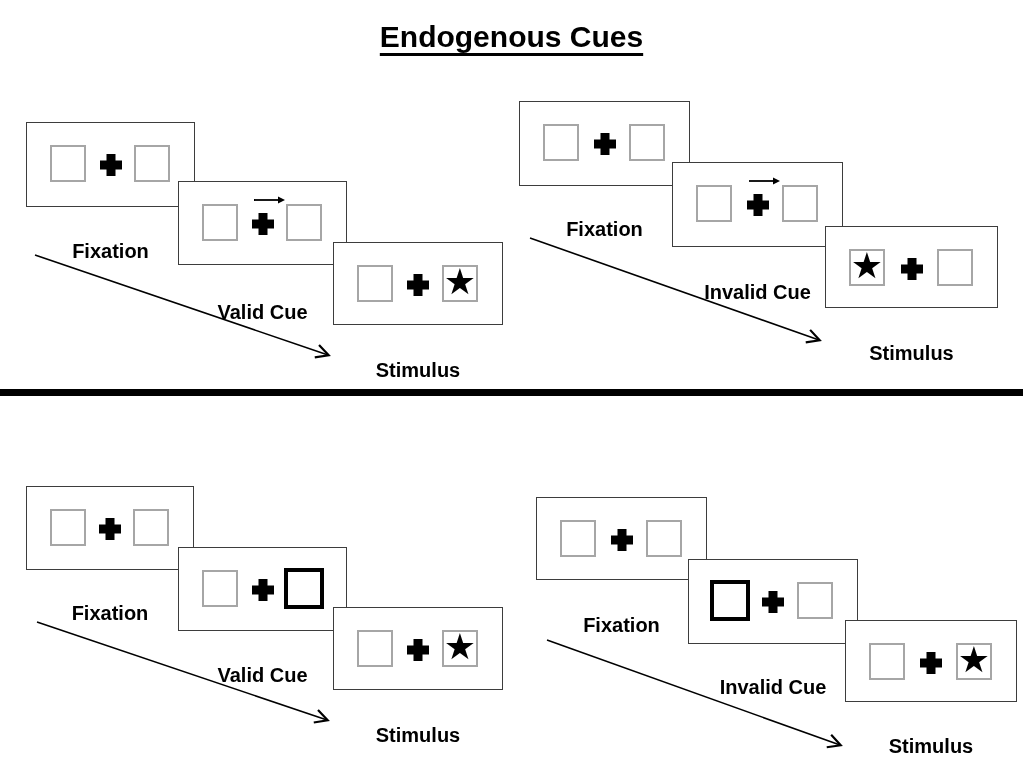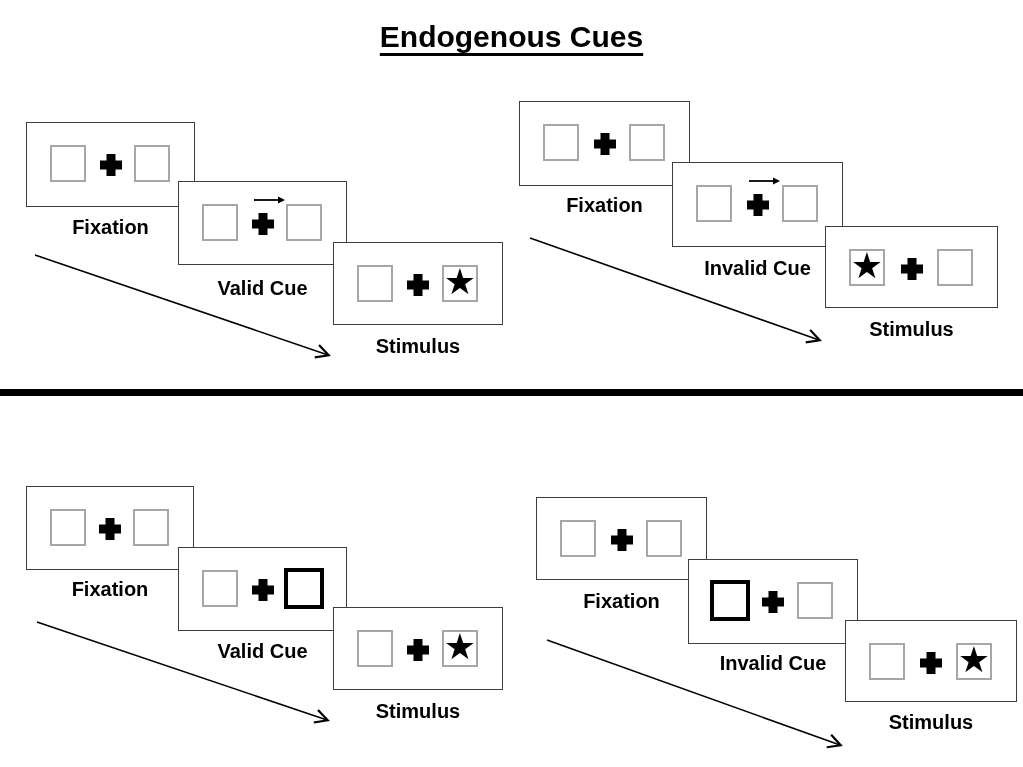--- a/index.html
+++ b/index.html
@@ -37,21 +37,21 @@
   .plus::after {
     content:""; position:absolute; top:50%; left:0; width:100%; height:9px;
     background:#000; transform:translateY(-50%);
   }
   .cue-arrow { position:absolute; left:calc(50% - 10px); top:12px; }
   .star {
     font-family:"DejaVu Sans", sans-serif; font-size:36px; line-height:1;
     color:#000; margin-top:-3px;
   }
   .plabel {
-    position:absolute; text-align:center; font-weight:bold; font-size:20px;
+    position:absolute; text-align:center; font-weight:bold; font-size:20px;margin-top:24px;
   }
   .divider { position:absolute; left:0; top:389px; width:1023px; height:7px; background:#000000; }
   .overlay { position:absolute; left:0; top:0; pointer-events:none; }
 </style>
 </head>
 <body>
 
 <div class="canvas">
 
   <h1 class="title" style="top:20px">Endogenous Cues</h1>

